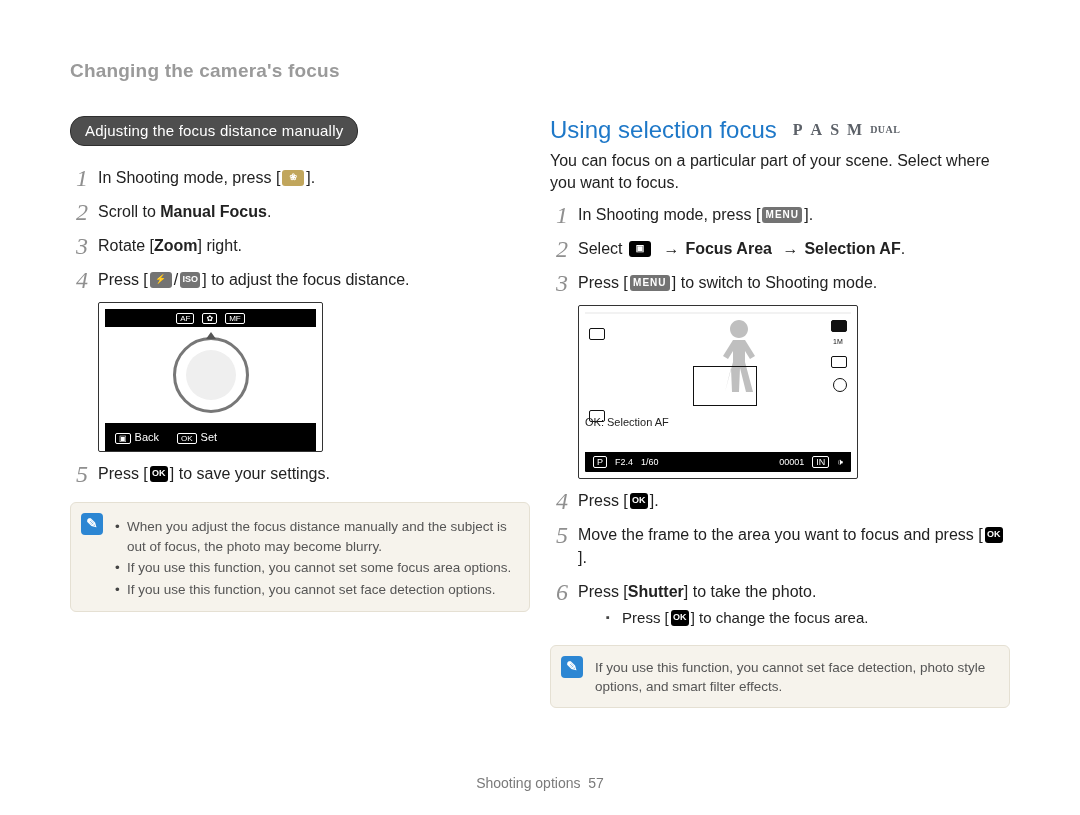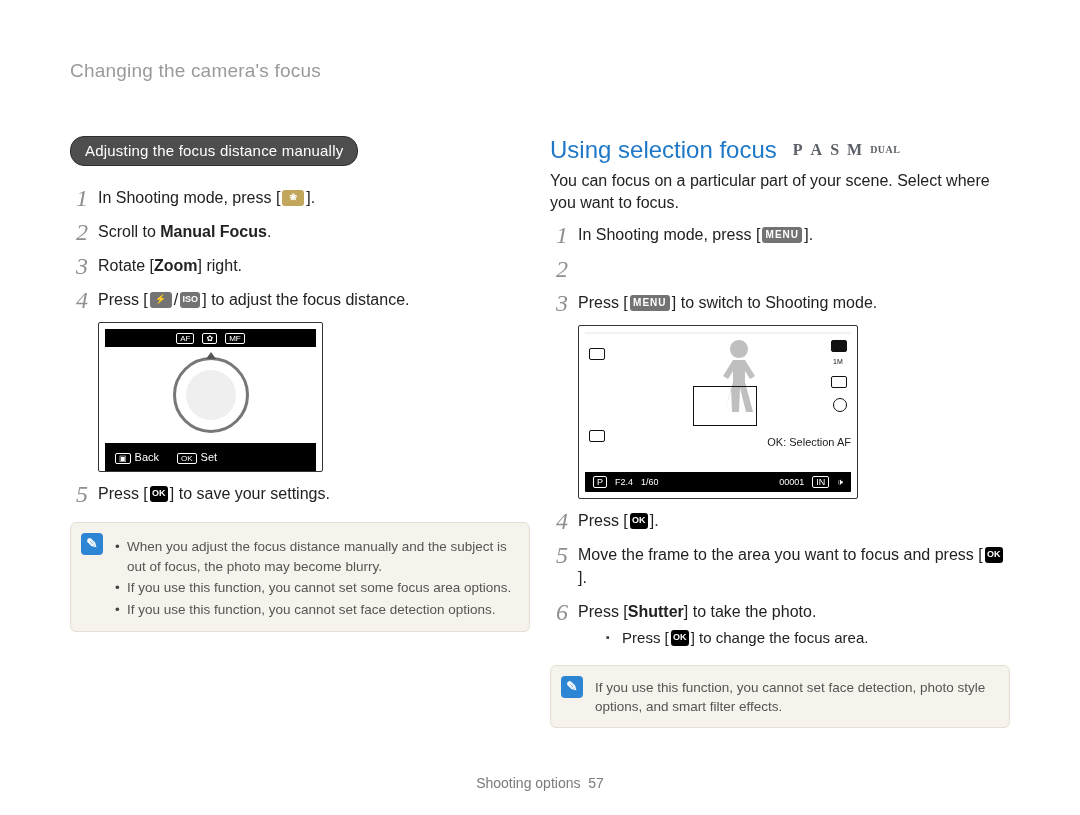--- a/index.html
+++ b/index.html
@@ -5,21 +5,21 @@
   :root{
     --page-w:1080px; --page-h:815px;
     --ink:#222; --muted:#6b6b6b; --light:#9a9a9a;
     --blue:#1e78c8; --pill:#4e4e4e; --pill-bd:#2f2f2f;
     --note-bg:#f6f3ec; --note-bd:#e5e0d3;
     --macro:#c1a65c; --film:#c94838; --mode:#5c6168;
   }
   *{box-sizing:border-box}
   body{margin:0;background:#fff;font-family:Helvetica,Arial,sans-serif;color:var(--ink)}
   .page{width:var(--page-w);height:var(--page-h);margin:0 auto;position:relative;padding:60px 70px 0 70px}
-  .running-head{color:var(--light);font-size:19px;font-weight:400;letter-spacing:.2px;margin-bottom:54px}
+  .running-head{color:var(--light);font-size:19px;font-weight:700;letter-spacing:.2px;margin-bottom:34px}
   .cols{display:flex;gap:20px}
   .col{flex:1 1 0;min-width:0}
   .pill{display:inline-block;background:var(--pill);border:1px solid var(--pill-bd);color:#fff;border-radius:14px;padding:5px 14px 6px;font-size:15px;letter-spacing:.2px;margin-bottom:10px}
   .h2{color:var(--blue);font-size:24px;font-weight:400;display:flex;align-items:center;gap:16px;margin:0 0 6px}
   .mode-icons{display:flex;gap:8px;align-items:center}
   .mode{color:var(--mode);font-weight:700;font-family:Georgia,serif;font-size:16px}
   .mode-dual{font-size:10px;letter-spacing:.5px;transform:translateY(-1px)}
   .lead{font-size:16px;line-height:1.35;margin:4px 0 10px}
   ol.steps{list-style:none;margin:0;padding:0}
   ol.steps>li{display:flex;gap:10px;align-items:flex-start;margin:10px 0;font-size:16px;line-height:1.45}
@@ -55,21 +55,21 @@
   .screen{position:relative;height:140px;border-top:2px solid rgba(0,0,0,.05)}
   .edge-ic{position:absolute;width:16px;height:12px;border:1.5px solid #111;border-radius:2px}
   .edge-ic.l1{left:4px;top:14px}
   .edge-ic.l2{left:4px;top:96px}
   .edge-ic.r1{right:4px;top:6px;background:#111}
   .edge-ic.r2{right:4px;top:24px;width:14px;height:10px;font-size:7px;color:#111;border:none}
   .edge-ic.r3{right:4px;top:42px}
   .edge-ic.r4{right:4px;top:64px;border-radius:50%;width:14px;height:14px}
   .figure-person{position:absolute;left:128px;top:6px;width:52px;height:92px}
   .af-box{position:absolute;left:108px;top:52px;width:64px;height:40px;border:1.5px solid #111}
-  .ok-line{position:absolute;left:0;right:0;top:102px;text-align:right;font-size:11px}
+  .ok-line{position:absolute;left:0;right:0;top:102px;text-align:left;font-size:11px}
   .status{height:20px;background:#000;display:flex;align-items:center;gap:8px;padding:0 8px;color:#fff;font-size:9px;border-radius:0 0 1px 1px}
   .status .spacer{flex:1}
   .chip{border:1px solid #fff;padding:0 3px;border-radius:2px}
   .footer{position:absolute;bottom:24px;left:0;right:0;text-align:center;color:#7a7a7a;font-size:14px}
   svg{display:block}
 </style>
 </head>
 <body>
 
 <div class="page">
@@ -160,20 +160,25 @@
 
       <ol class="steps">
         <li>
           <span class="num">1</span>
           <span>
             <span>In Shooting mode, press [</span><span class="ic menu">MENU</span><span>].</span>
           </span>
         </li>
         <li>
           <span class="num">2</span>
+          <span>
+            <span>Select </span><span class="ic cam">▣</span>
+            <span class="arrow">→</span><span class="b">Focus Area</span>
+            <span class="arrow">→</span><span class="b">Selection AF</span><span>.</span>
+          </span>
         </li>
         <li>
           <span class="num">3</span>
           <span>
             <span>Press [</span><span class="ic menu">MENU</span><span>] to switch to Shooting mode.</span>
           </span>
         </li>
       </ol>
 
       <div class="lcd2">

